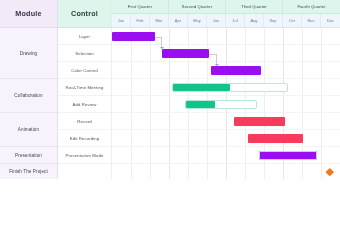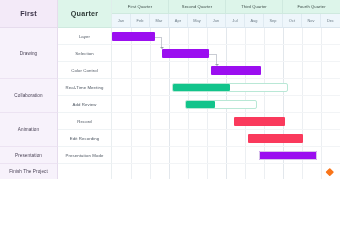--- a/index.html
+++ b/index.html
@@ -126,22 +126,22 @@
     background:#f9751a;
     transform:rotate(45deg);
     border-radius:.8px;
   }
 </style>
 </head>
 <body>
 
 <div id="gantt">
 
-  <div class="abs hdr-module">First</div>
-  <div class="abs hdr-function">Quarter</div>
+  <div class="abs hdr-module">Module</div>
+  <div class="abs hdr-function">Control</div>
 
   <div class="abs qtr" style="left:112px;width:57px;">First Quarter</div>
   <div class="abs qtr" style="left:169px;width:57px;">Second Quarter</div>
   <div class="abs qtr" style="left:226px;width:57px;">Third Quarter</div>
   <div class="abs qtr" style="left:283px;width:57px;border-right:none;">Fourth Quarter</div>
 
   <div class="abs mon" style="left:112px;width:19px;">Jan</div>
   <div class="abs mon" style="left:131px;width:19px;">Feb</div>
   <div class="abs mon" style="left:150px;width:19px;">Mar</div>
   <div class="abs mon" style="left:169px;width:19px;">Apr</div>

